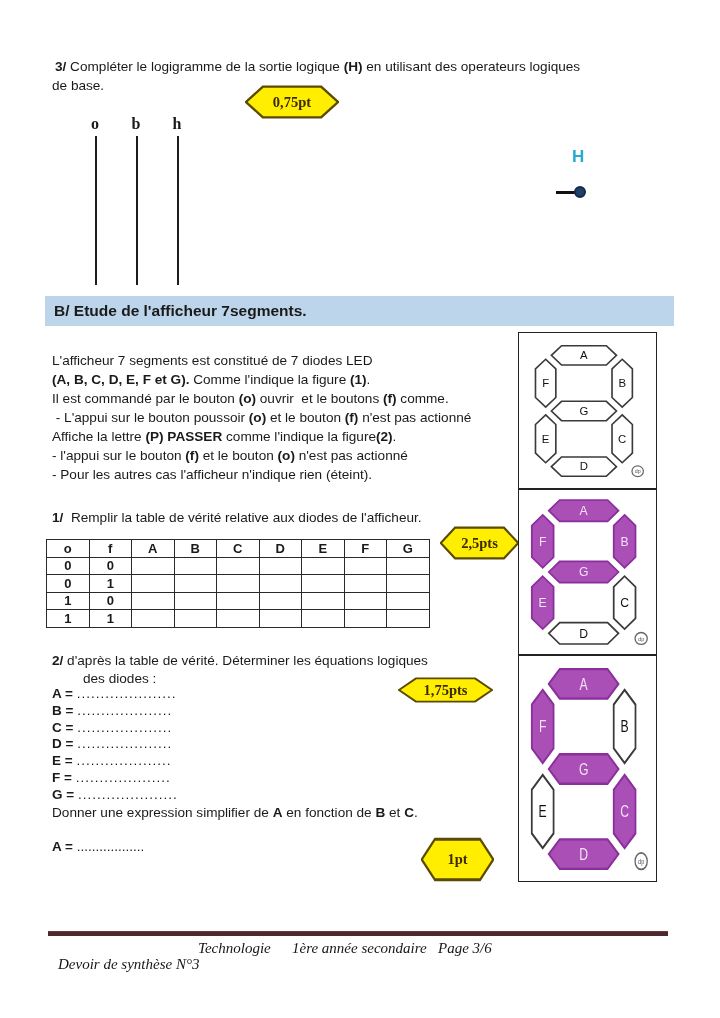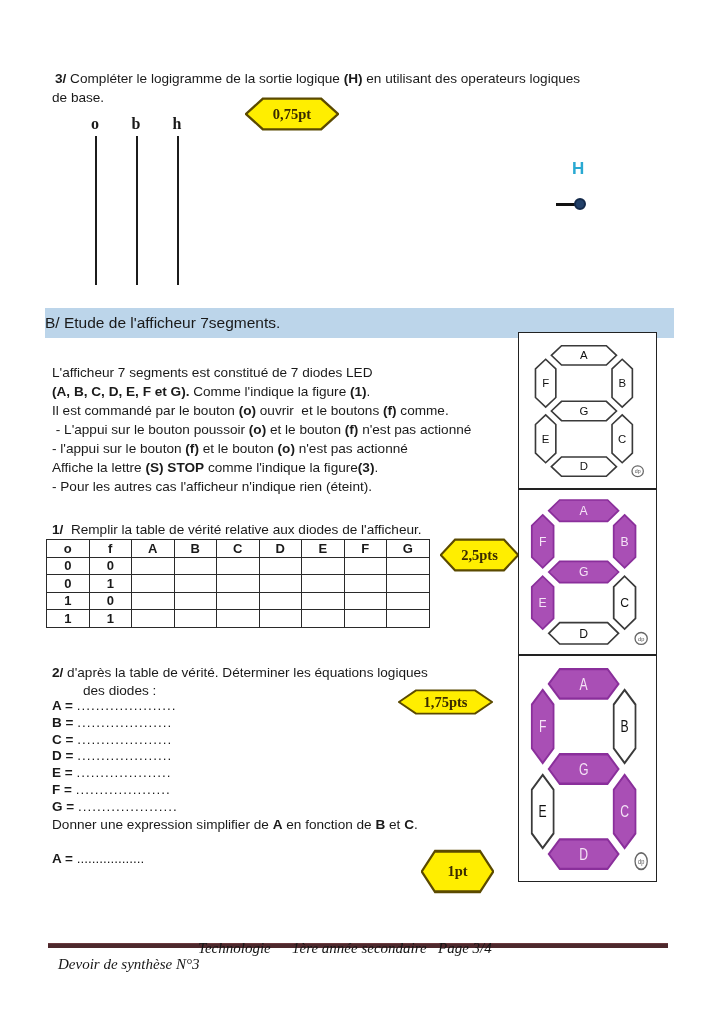--- a/index.html
+++ b/index.html
@@ -1,18 +1,18 @@
 <!DOCTYPE html>
 <html><head>
 <meta charset="utf-8">
 <style>
   html,body{margin:0;padding:0;background:#e8e8e8;}
   .page{position:relative;width:720px;height:1018px;background:#ffffff;margin:0 auto;
         font-family:"Liberation Sans",sans-serif;color:#1a1a1a;overflow:hidden;}
-  .abs{position:absolute;margin-top:12px;}
+  .abs{position:absolute;}
   .b{font-weight:bold;}
   .txt{font-size:13.6px;line-height:19px;white-space:pre-wrap;}
   
   .q3-l1{left:55px;top:57px;width:600px;}
   .q3-l2{left:52px;top:76px;}
   
   .badge{display:flex;align-items:center;justify-content:center;}
   .badge svg{position:absolute;inset:0;width:100%;height:100%;}
   .badge .badge-text{position:relative;z-index:1;font-family:"Liberation Serif",serif;
         font-weight:bold;font-size:14.5px;color:#3a2b00;}
@@ -23,21 +23,21 @@
   
   .in-label{position:absolute;width:20px;text-align:center;font-family:"Liberation Serif",serif;
         font-weight:bold;font-size:16px;}
   .in-line{position:absolute;width:1.5px;background:#1c1c1c;}
   .h-label{left:572px;top:147px;font-size:17px;font-weight:bold;color:#29a9d2;}
   .h-wire{left:556px;top:191px;width:23px;height:2.5px;background:#111;}
   .h-node{left:574px;top:186px;width:12px;height:12px;border-radius:50%;
         background:#224069;border:2px solid #13294a;box-sizing:border-box;}
   
   .banner{left:45px;top:296px;width:629px;height:30px;background:#bcd5ea;
-        font-size:15.5px;font-weight:normal;line-height:30px;box-sizing:border-box;}
+        font-size:15.5px;font-weight:bold;line-height:30px;padding-left:9px;box-sizing:border-box;}
   
   .intro{left:52px;top:351px;width:480px;}
   .q1-line{left:52px;top:508px;width:500px;}
   
   table.truth{position:absolute;left:46px;top:539px;border-collapse:collapse;}
   table.truth td,table.truth th{border:1.4px solid #2a2a2a;width:41.5px;height:16.5px;
         text-align:center;font-size:13px;font-weight:bold;padding:0;font-family:"Liberation Sans",sans-serif;}
   
   .q2-l1{left:52px;top:651px;width:500px;}
   .q2-l2{left:83px;top:669px;}
@@ -84,22 +84,22 @@
   <div class="abs h-wire"></div>
   <div class="abs h-node"></div>
 
   <div class="abs banner">B/ Etude de l'afficheur 7segments.</div>
 
   <div class="abs intro" id="intro">
       <div class="txt"><span>L'afficheur 7 segments est constitué de 7 diodes LED</span></div>
       <div class="txt"><span class="b">(A, B, C, D, E, F et G).</span><span> Comme l'indique la figure </span><span class="b">(1)</span><span>.</span></div>
       <div class="txt"><span>Il est commandé par le bouton </span><span class="b">(o)</span><span> ouvrir  et le boutons </span><span class="b">(f)</span><span> comme.</span></div>
       <div class="txt"><span> - L'appui sur le bouton poussoir </span><span class="b">(o)</span><span> et le bouton </span><span class="b">(f)</span><span> n'est pas actionné</span></div>
+      <div class="txt"><span>Affiche la lettre </span><span class="b">(P) PASSER</span><span> comme l'indique la figure</span><span class="b">(2)</span><span>.</span></div>
       <div class="txt"><span>- l'appui sur le bouton </span><span class="b">(f)</span><span> et le bouton </span><span class="b">(o)</span><span> n'est pas actionné</span></div>
-      <div class="txt"><span>Affiche la lettre </span><span class="b">(S) STOP</span><span> comme l'indique la figure</span><span class="b">(3)</span><span>.</span></div>
       <div class="txt"><span>- Pour les autres cas l'afficheur n'indique rien (éteint).</span></div>
     </div>
 
   <div class="abs txt q1-line"><span class="b">1/</span><span>  Remplir la table de vérité relative aux diodes de l'afficheur.</span></div>
   <table class="truth" id="truth-table">
       <thead>
         <tr>
           <th>o</th>
           <th>f</th>
           <th>A</th>
@@ -252,16 +252,16 @@
           <text x="131" y="168.5" text-anchor="middle" font-size="6.5" fill="#555" font-family="Liberation Sans, sans-serif">dp</text>
         </svg>
       </div>
     </div>
 
   <div class="abs footer-line"></div>
   <div id="footer">
       <div class="footer-item" style="left: 58px; margin-top: 16px;">Devoir de synthèse N°3</div>
       <div class="footer-item" style="left: 198px;">Technologie</div>
       <div class="footer-item" style="left: 292px;">1ère année secondaire</div>
-      <div class="footer-item" style="left: 438px;">Page 3/4</div>
+      <div class="footer-item" style="left: 438px;">Page 3/6</div>
     </div>
 
 </div>
 
 </body></html>

